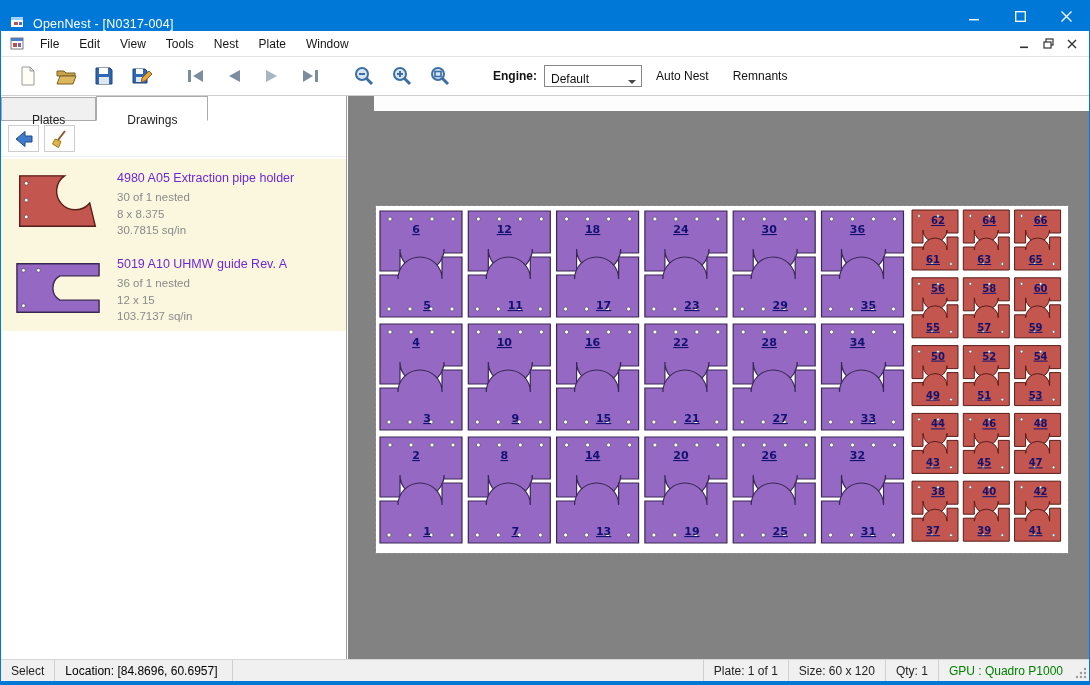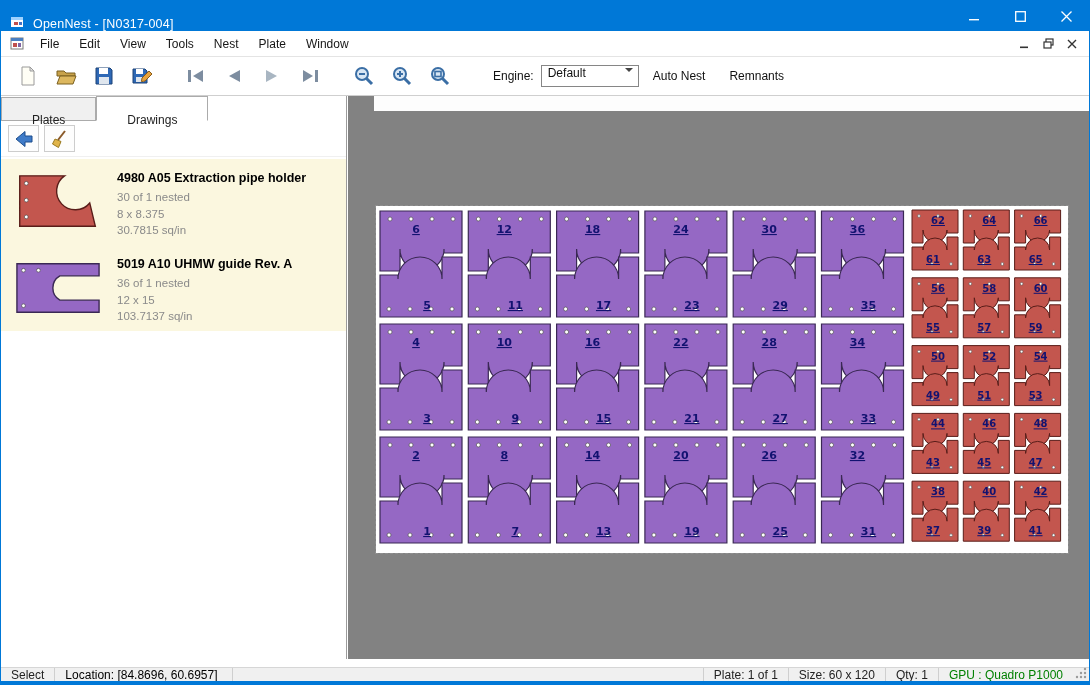--- a/index.html
+++ b/index.html
@@ -18,47 +18,47 @@
   .menubar{position:absolute;top:30px;left:0;right:0;height:26px;background:#fff;display:flex;align-items:center;border-bottom:1px solid #e4e4e4}
   .mdi-doc-icon{margin:0 5px 0 9px;display:flex}
   .menu-item{font-size:12px;padding:0 10px;height:100%;display:flex;align-items:center;color:#161616}
   .mdi-controls{margin-left:auto;display:flex;align-items:center;padding-right:8px;gap:6px}
   .mdi-btn{width:18px;height:16px;display:flex;align-items:center;justify-content:center}
 
   
   .toolbar{position:absolute;top:56px;left:0;right:0;height:39px;background:#fff;display:flex;align-items:center;border-bottom:1px solid #cfcfcf;padding-left:8px}
   .tb-btn{width:38px;height:32px;display:flex;align-items:center;justify-content:center}
   .gap16{width:16px}
-  .engine-label{font-size:12px;font-weight:normal;margin:0 7px 0 34px;color:#111}
-  .combo{width:98px;height:22px;border:1px solid #868686;background:#fff;display:flex;align-items:flex-start;font-size:12px;padding-left:6px;color:#111}
+  .engine-label{font-size:12px;font-weight:bold;margin:0 7px 0 34px;color:#111}
+  .combo{width:98px;height:22px;border:1px solid #868686;background:#fff;display:flex;align-items:flex-end;font-size:12px;padding-left:6px;color:#111}
   .combo-arrow{margin-left:auto;margin-right:5px;width:0;height:0;border:4px solid transparent;border-top-color:#444;transform:translateY(2px)}
   .tb-text-btn{font-size:12px;color:#111;padding:0 10px;height:26px;display:flex;align-items:center;margin-left:4px}
 
   
   .sidebar{position:absolute;left:0;top:95px;width:346px;bottom:25px;background:#fff;border-right:1px solid #9b9b9b}
   .tabs{display:flex;height:25px;align-items:flex-end}
   .tab{font-size:12px;color:#222;padding:11px 30px;height:23px;line-height:22px;background:#f0f0f0;border:1px solid #ababab;margin-bottom:0}
   .tab.active{background:#fff;height:25px;line-height:25px;border-bottom:1px solid #fff;font-weight:normal}
   .panel-toolbar{height:36px;display:flex;align-items:center;gap:5px;padding:0 0 0 7px;border-bottom:1px solid #f0f0f0}
   .pt-btn{width:31px;height:27px;border:1px solid #cdcdcd;background:#fdfdfd;display:flex;align-items:center;justify-content:center}
   .part-list{margin-top:2px}
   .part-item{display:flex;height:86px;background:#fbf7df;padding:4px 6px;cursor:default}
   .thumb{width:102px;display:flex;align-items:center;justify-content:center}
   .part-info{padding:8px 0 0 8px}
-  .part-title{font-size:12.5px;font-weight:bold;color:#000000;margin-bottom:4px}
+  .part-title{font-size:12.5px;font-weight:normal;color:#6d28d9;margin-bottom:4px}
   .part-meta{font-size:11.5px;color:#8a8a8a;line-height:16.5px}
 
   
   .canvas{position:absolute;left:347px;top:95px;right:0;bottom:25px;background:#828282;overflow:hidden}
   .canvas-strip{position:absolute;left:26px;top:0;right:0;height:15px;background:#fdfdfd}
   .plate{position:absolute;left:28px;top:110px;width:692px;height:347px;background:#fff;outline:1px dashed #8f8f8f}
   .plate svg{display:block}
 
   
-  .statusbar{position:absolute;left:0;right:0;bottom:3px;height:14px;background:#f0f0f0;border-top:1px solid #d6d6d6;display:flex;align-items:center;font-size:12px;color:#222}
+  .statusbar{position:absolute;left:0;right:0;bottom:3px;height:22px;background:#f0f0f0;border-top:1px solid #d6d6d6;display:flex;align-items:center;font-size:12px;color:#222}
   .sb-cell{padding:0 10px;height:100%;display:flex;align-items:center;white-space:nowrap}
   .sb-mode{min-width:52px;border-right:1px solid #cfcfcf}
   .sb-location{color:#000000;border-right:1px solid #cfcfcf;padding-right:14px}
   .sb-right{margin-left:auto;display:flex;height:100%}
   .sb-right .sb-cell{border-left:1px solid #cfcfcf}
   .sb-gpu{color:#008000;font-weight:normal}
   .sb-grip{width:16px;height:100%;display:flex;align-items:flex-end;justify-content:flex-end;padding:0 2px 2px 0}
   .bottom-edge{position:absolute;left:0;right:0;bottom:0;height:3px;background:#0078d7}
 </style>
 </head>

